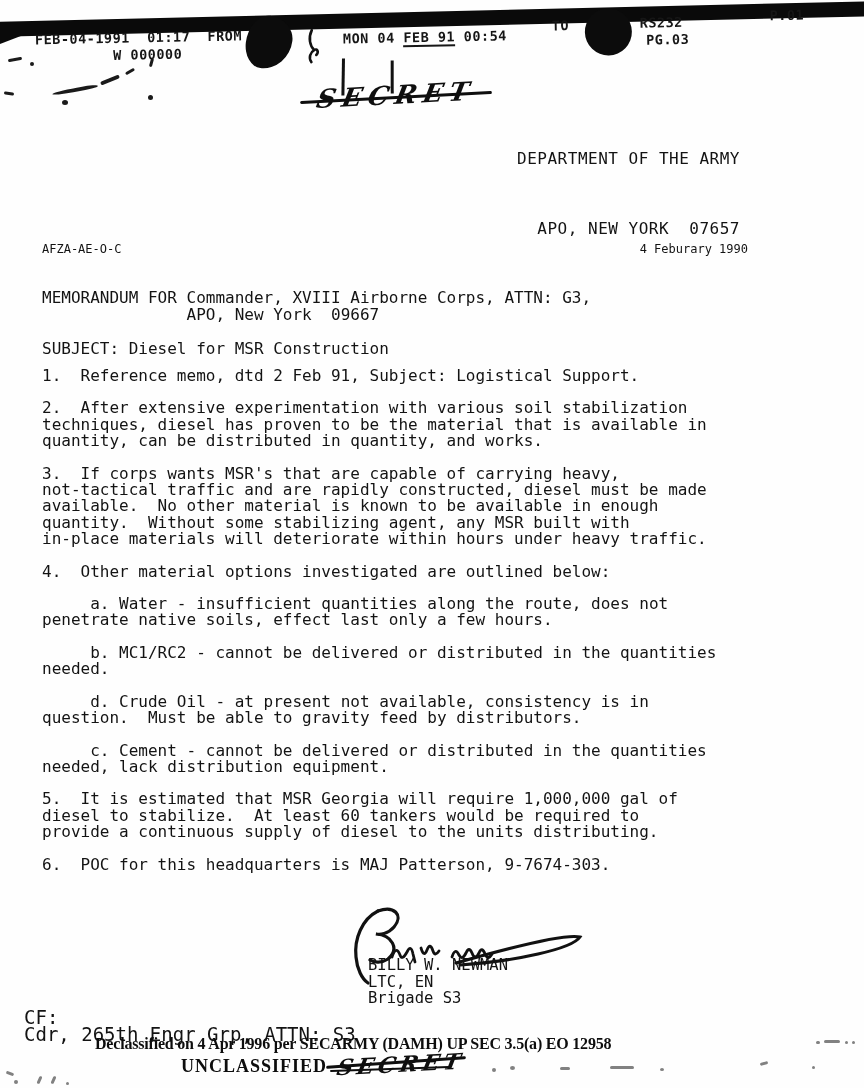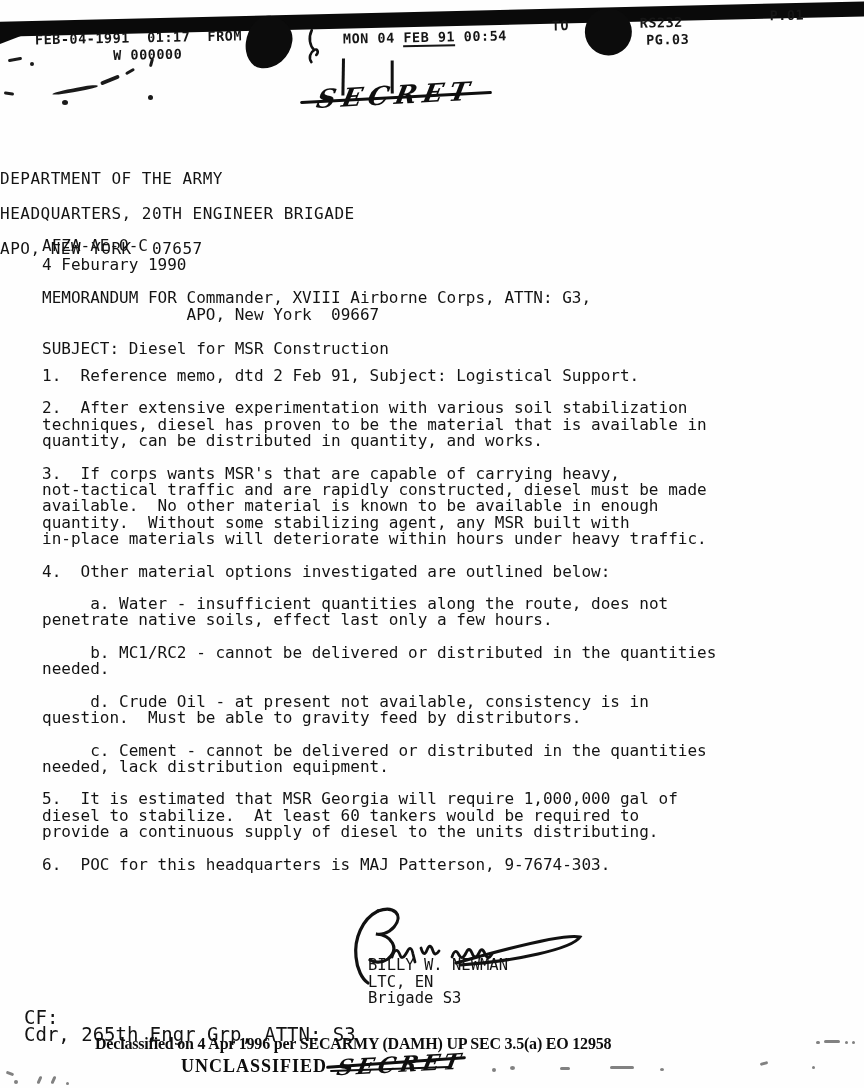--- a/index.html
+++ b/index.html
@@ -29,22 +29,22 @@
   
   .scrib{position:absolute;background:#1a1a1a;border-radius:3px;}
   .dot{position:absolute;background:#1a1a1a;border-radius:50%;}
   
   .hand{
     font-family:"DejaVu Serif","Liberation Serif",serif;font-style:italic;font-weight:bold;
     color:#0e0e0e;letter-spacing:6px;transform:skewX(-14deg) rotate(-3deg);display:inline-block;
   }
   .strike-line{position:absolute;background:#0e0e0e;height:3px;border-radius:2px;}
   
-  .letterhead{left:0;top:170px;width:740px;text-align:left;font-size:16px;line-height:17.5px;letter-spacing:.5px;white-space:pre;}
-  .symbol-row{left:42px;top:236px;right:116px;display:flex;justify-content:space-between;font-size:16px;flex-direction:column;}
+  .letterhead{left:0;top:150px;width:740px;text-align:right;font-size:16px;line-height:17.5px;letter-spacing:.5px;white-space:pre;}
+  .symbol-row{left:42px;top:242px;right:116px;display:flex;justify-content:space-between;font-size:12px;}
   .memo{left:42px;top:289px;font-size:16px;line-height:17px;}
   .subject{left:42px;top:339px;font-size:16px;}
   .body-block{left:42px;top:368px;right:26px;font-size:16px;line-height:16.4px;}
   .body-block .para{margin:0 0 16px 0;}
   
   .sig-typed{left:368px;top:957px;font-size:15.5px;line-height:16.5px;}
   
   .cf{left:24px;top:1009px;font-size:19px;line-height:17px;}
   .serifline{font-family:"Liberation Serif","DejaVu Serif",serif;font-weight:bold;color:#0d0d0d;}
   .declass{left:95px;top:1035px;font-size:16px;letter-spacing:-0.2px;}
@@ -88,21 +88,21 @@
     <div class="dot" style="left:62px;top:100px;width:6px;height:5px;"></div>
     <div class="scrib" style="left:4px;top:92px;width:10px;height:3px;transform:rotate(8deg);"></div>
   </div>
 
   <div>
     <span class="abs hand" style="left:318px;top:80px;font-size:26px;">SECRET</span>
     <div class="strike-line" style="left:300px;top:96px;width:192px;transform:rotate(-3deg);"></div>
   </div>
 
   <div class="abs letterhead"><span>DEPARTMENT OF THE ARMY</span><br>
-<span>HEADQUARTERS, 20TH ENGINEER BRIGADE</span><br>
+<br>
 <span>APO, NEW YORK  07657</span></div>
 
   <div class="abs symbol-row">
     <span>AFZA-AE-O-C</span>
     <span>4 Feburary 1990</span>
   </div>
 
   <div class="abs memo pre">MEMORANDUM FOR Commander, XVIII Airborne Corps, ATTN: G3,
                APO, New York  09667</div>
 

